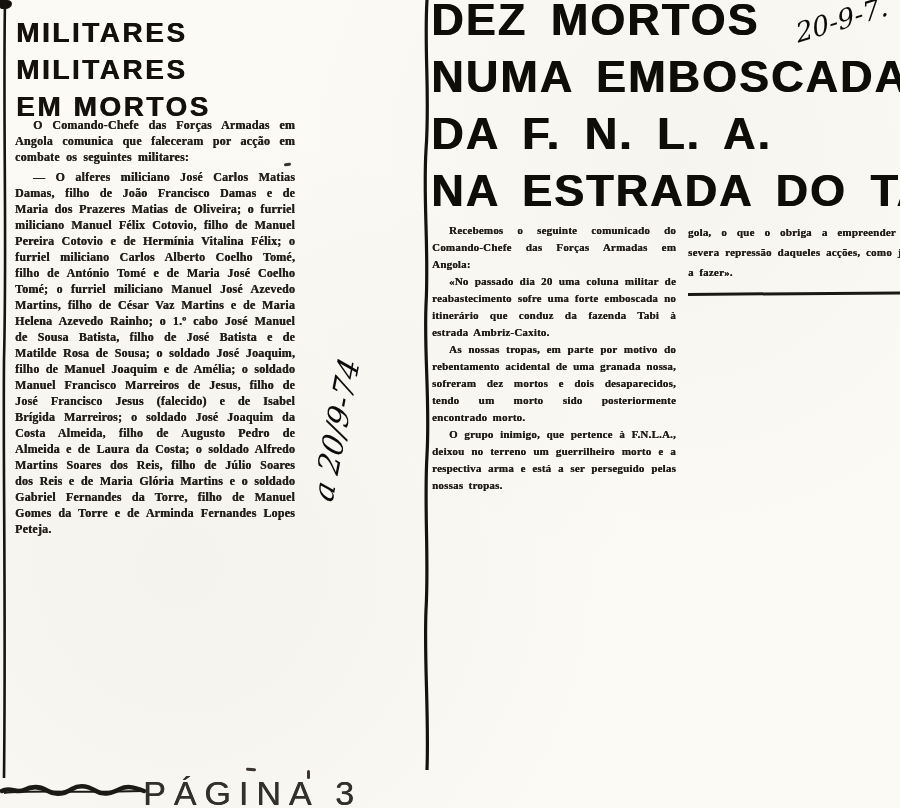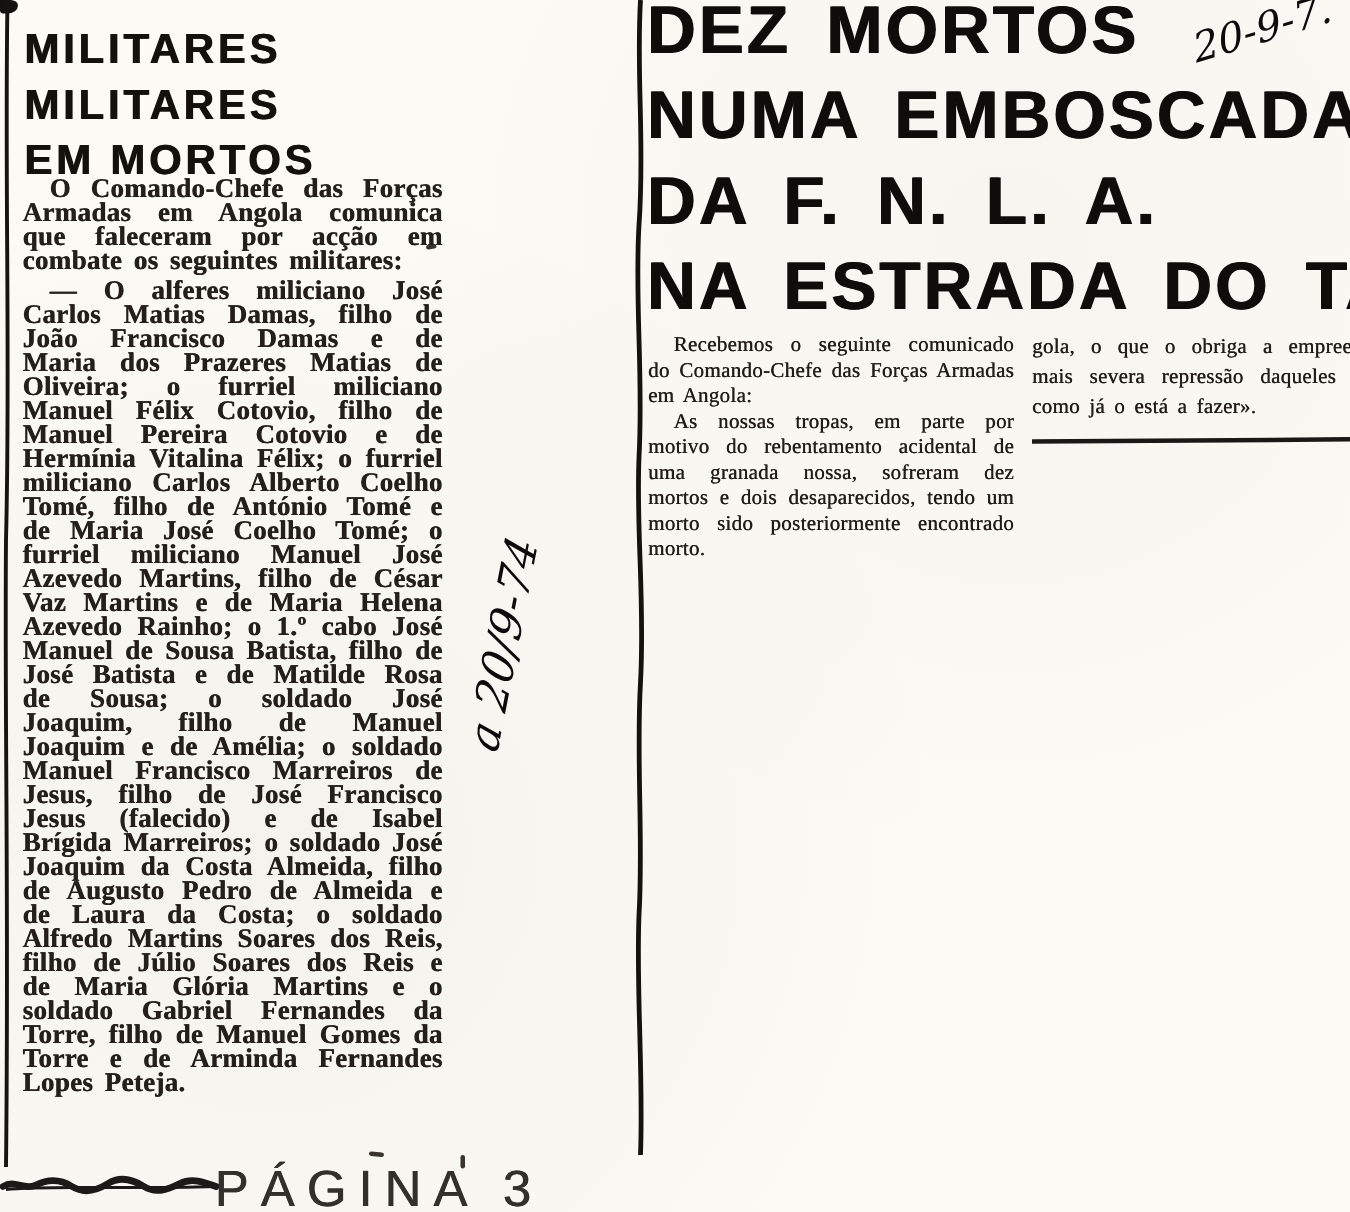--- a/index.html
+++ b/index.html
@@ -31,21 +31,21 @@
     font-family:"Liberation Sans", sans-serif;
     font-weight:700;font-size:28px;line-height:37px;
     letter-spacing:2.5px;color:#14110d;
     text-shadow:0.6px 0 0 #14110d;
   }
   .left-body{
     position:absolute;left:15px;top:117px;width:280px;
   }
   .left-body p{
     margin:0 0 4px 0;
-    font-weight:700;font-size:18px;line-height:16px;
+    font-weight:700;font-size:12px;line-height:16px;
     text-align:justify;
     word-spacing:3px;letter-spacing:0.2px;
     text-shadow:0.35px 0 0 #241f1a;
     color:#241f1a;
   }
   .left-body p.indent{text-indent:18px;}
   .footer-scribble{position:absolute;left:0;top:781px;}
   .pagina{
     position:absolute;left:143px;top:774px;
     font-family:"Liberation Sans", sans-serif;
@@ -63,21 +63,21 @@
     white-space:nowrap;
   }
   .right-cols{
     position:absolute;left:432px;top:222px;
     display:flex;gap:12px;align-items:flex-start;
   }
   .rcol1{width:244px;}
   .rcol2{width:256px;}
   .right-cols p{
     margin:0;
-    font-weight:400;font-size:14px;line-height:17px;
+    font-weight:700;font-size:11px;line-height:17px;
     text-align:justify;word-spacing:2.5px;letter-spacing:0.2px;
     color:#221d18;text-shadow:0.25px 0 0 #221d18;
   }
   .rcol1 p{text-indent:17px;}
   .rcol2 p{line-height:20px;text-indent:0;}
   .rcol2 .end-rule{
     margin-top:10px;height:0;
     border-top:3px solid #1b1916;
     transform:rotate(-0.4deg);
   }
@@ -139,21 +139,23 @@
   <h1 class="right-headline">
     <span style="display:block">DEZ MORTOS</span>
     <span style="display:block">NUMA EMBOSCADA</span>
     <span style="display:block">DA F. N. L. A.</span>
     <span style="display:block">NA ESTRADA DO TABI</span>
   </h1>
 
   <div class="right-cols">
     <div class="rcol1">
       <p>Recebemos o seguinte comunicado do Comando-Chefe das Forças Armadas em Angola:</p>
+      <p>«No passado dia 20 uma coluna militar de reabastecimento sofre uma forte emboscada no itinerário que conduz da fazenda Tabi à estrada Ambriz-Caxito.</p>
       <p>As nossas tropas, em parte por motivo do rebentamento acidental de uma granada nossa, sofreram dez mortos e dois desaparecidos, tendo um morto sido posteriormente encontrado morto.</p>
+      <p>O grupo inimigo, que pertence à F.N.L.A., deixou no terreno um guerrilheiro morto e a respectiva arma e está a ser perseguido pelas nossas tropas.</p>
     </div>
     <div class="rcol2">
       <p>gola, o que o obriga a empreender a mais severa repressão daqueles acções, como já o está a fazer».</p>
       <div class="end-rule"></div>
     </div>
   </div>
 
   <div class="hand hand-side">a 20/9-74</div>
   <div class="hand hand-corner">20-9-7.</div>
 

